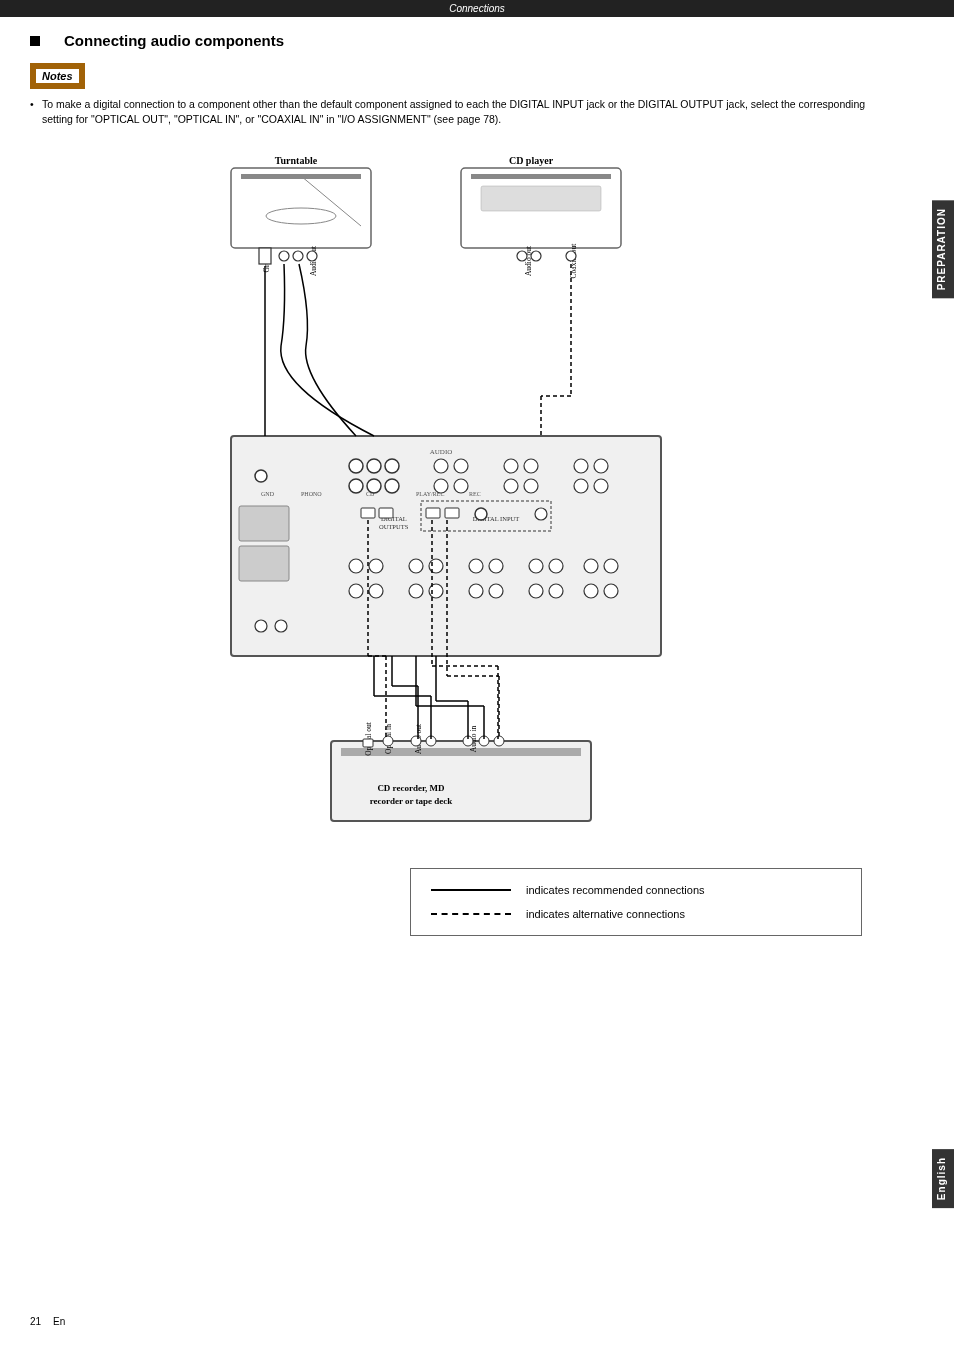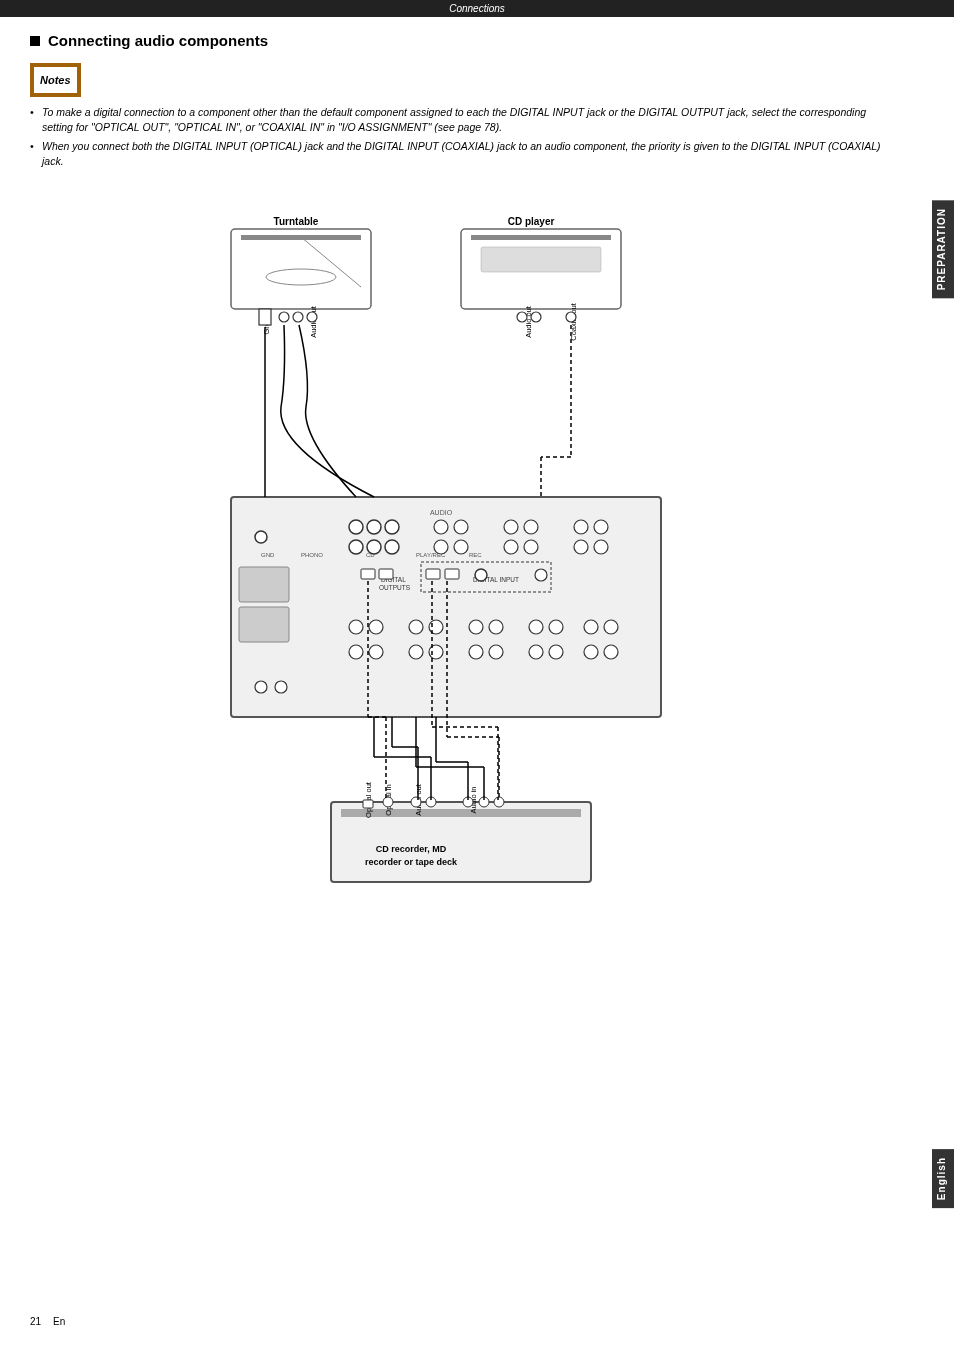--- a/index.html
+++ b/index.html
@@ -62,64 +62,64 @@
       margin-right: 22px;
     }
 
     
     .page-title {
       font-size: 15px;
       font-weight: bold;
       margin-bottom: 14px;
       display: flex;
       align-items: center;
-      gap: 8px;
+      gap: 24px;
     }
     .title-square {
       display: inline-block;
       width: 10px;
       height: 10px;
       background: #000;
       flex-shrink: 0;
     }
 
     
     .notes-box {
-      border: 4px solid #a16207;
+      border: 6px solid #a16207;
       display: inline-block;
-      padding: 7px 6px;
+      padding: 1px 6px;
       margin-bottom: 8px;
       font-weight: bold;
       font-style: italic;
       font-size: 11px;
     }
 
     .notes-list {
       list-style: none;
-      margin-bottom: 38px;
-      font-style: italic;
+      margin-bottom: 20px;
     }
     .notes-list li {
       padding-left: 12px;
       margin-bottom: 5px;
       font-size: 10.5px;
       line-height: 1.4;
       position: relative;
     }
     .notes-list li::before {
       content: "•";
       position: absolute;
       left: 0;
     }
 
     
     .diagram-area {
       display: flex;
       justify-content: flex-end;
       margin-bottom: 20px;
+      font-family: Liberation Serif, serif;
     }
 
     
     .legend-box {
       border: 1px solid #666;
       margin-left: 380px;
       margin-right: 30px;
       padding: 15px 20px;
       margin-bottom: 20px;
     }
@@ -184,21 +184,20 @@
   
   <div class="page-title">
     <span class="title-square"></span>
     <span>Connecting audio components</span>
   </div>
 
   
   <div class="notes-box">Notes</div>
   <ul class="notes-list">
     <li><span>To make a digital connection to a component other than the default component assigned to each the DIGITAL INPUT jack or the DIGITAL OUTPUT jack, select the corresponding setting for "OPTICAL OUT", "OPTICAL IN", or "COAXIAL IN" in "I/O ASSIGNMENT" (see page 78).</span></li>
-    <li><span>When you connect both the DIGITAL INPUT (OPTICAL) jack and the DIGITAL INPUT (COAXIAL) jack to an audio component, the priority is given to the DIGITAL INPUT (COAXIAL) jack.</span></li>
   </ul>
 
   
   <div class="diagram-area">
     <div class="diagram-container">
       <svg width="520" height="700" viewBox="0 0 520 700">
 
         <text x="95" y="18" font-size="10" font-weight="bold" text-anchor="middle">Turntable</text>
         <text x="330" y="18" font-size="10" font-weight="bold" text-anchor="middle">CD player</text>
 
@@ -369,19 +368,29 @@
 
         <rect x="220" y="355" width="130" height="30" fill="none" stroke="#333" stroke-width="1" stroke-dasharray="3,2"></rect>
 
         <path d="M 98 118 Q 110 170 105 200 Q 100 230 155 290" fill="none" stroke="#000" stroke-width="1.5"></path>
         <path d="M 83 118 Q 85 170 80 200 Q 75 240 173 290" fill="none" stroke="#000" stroke-width="1.5"></path>
       </svg>
     </div>
   </div>
 
   
+  <div class="legend-box">
+    <div class="legend-item">
+      <div class="legend-line-solid"></div>
+      <span>indicates recommended connections</span>
+    </div>
+    <div class="legend-item">
+      <div class="legend-line-dashed"></div>
+      <span>indicates alternative connections</span>
+    </div>
+  </div>
 
 </div>
 
 <div class="page-number">
   <span>21</span>
   <span style="font-size:10px;margin-left:8px;">En</span>
 </div>
 
 </body></html>

